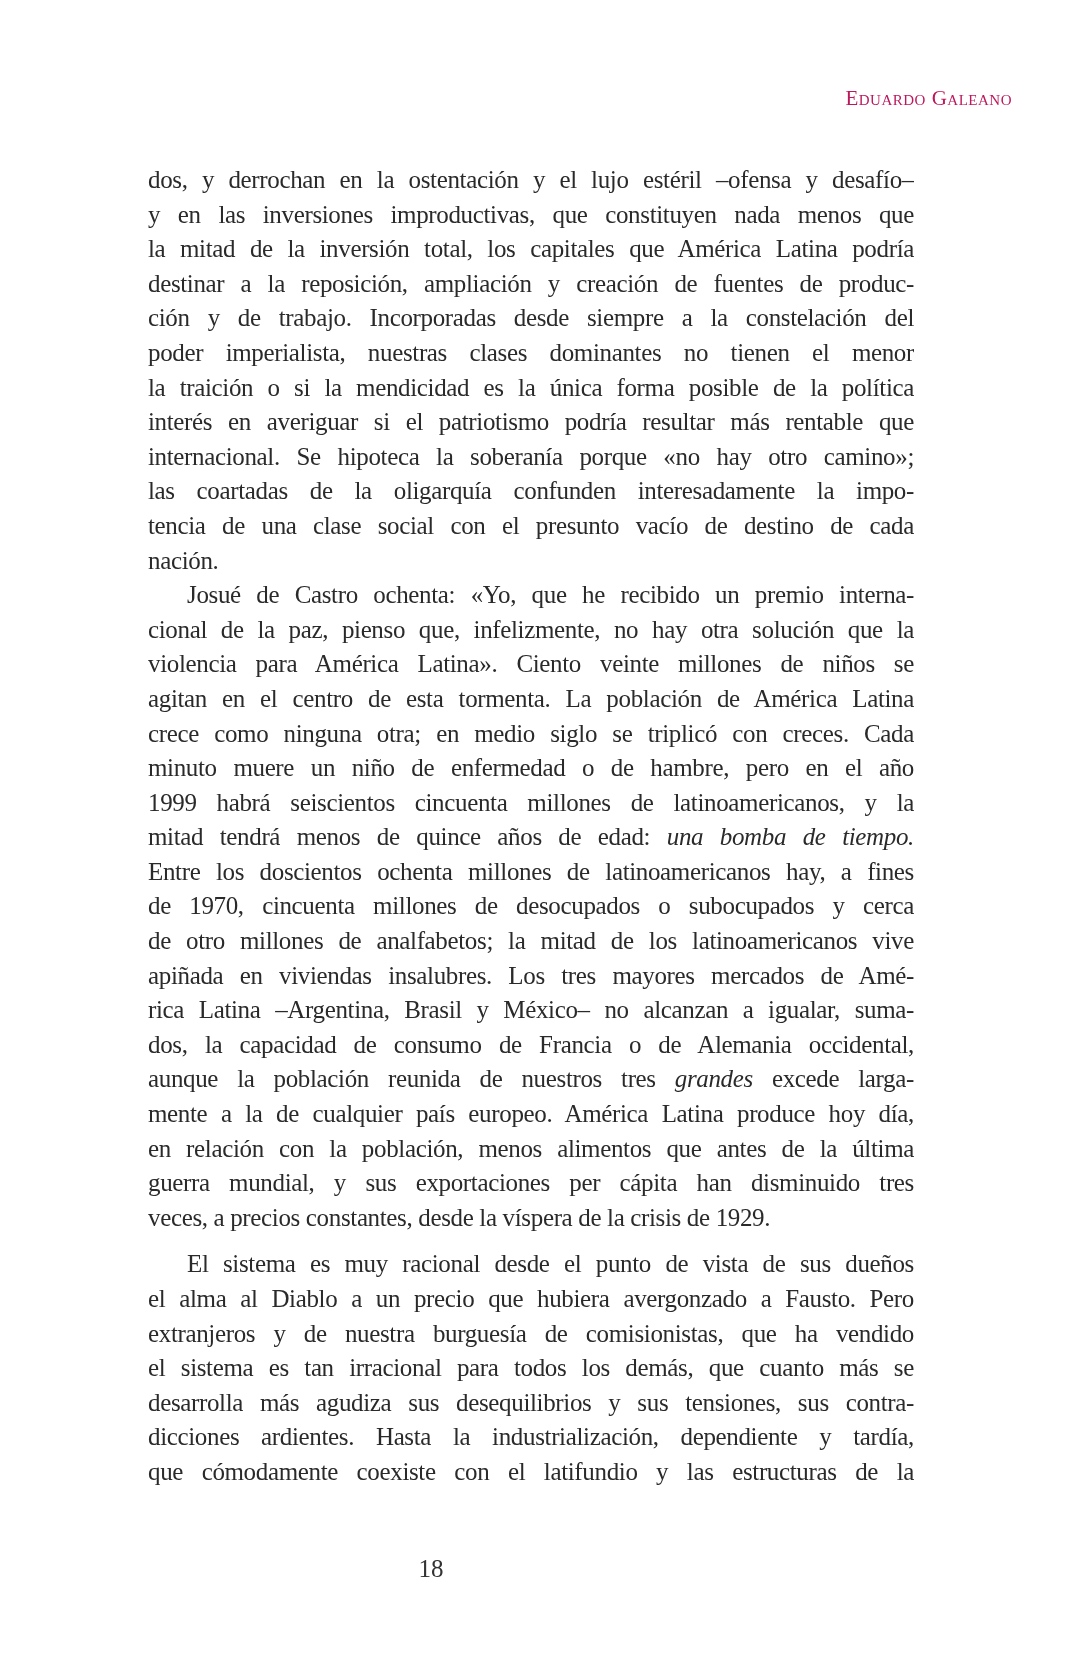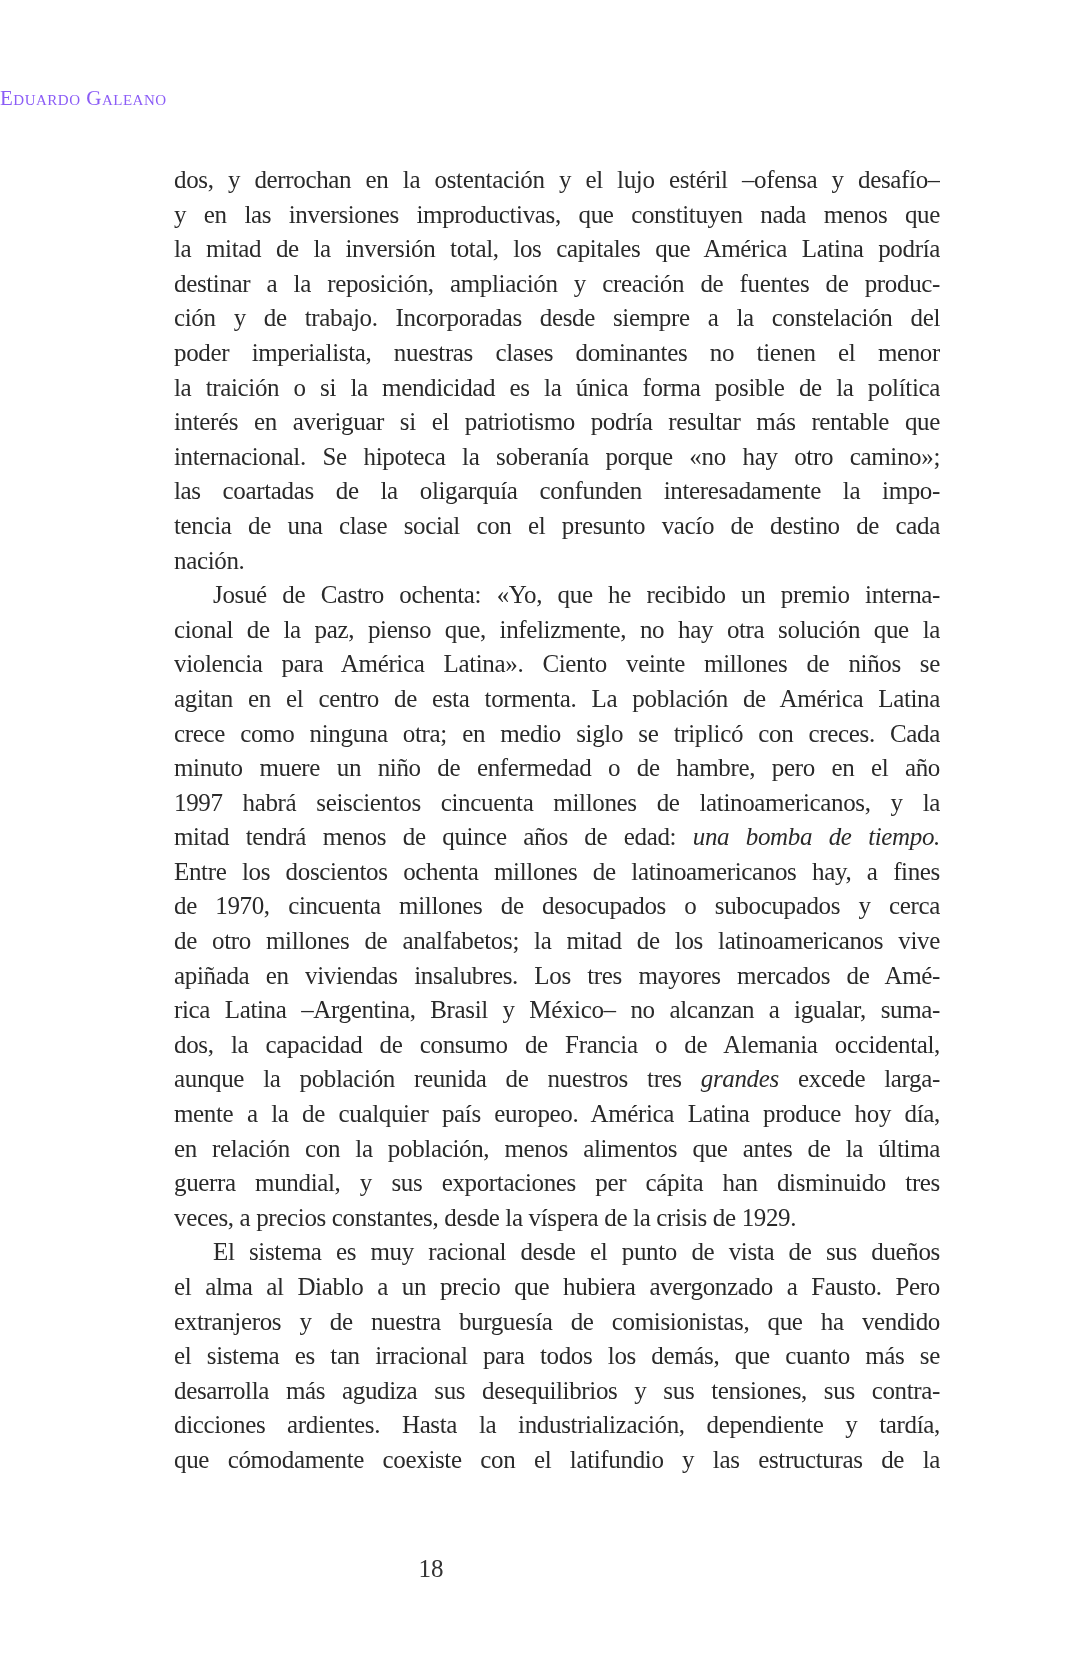--- a/index.html
+++ b/index.html
@@ -1,34 +1,34 @@
 <!DOCTYPE html>
 <html><head>
 <meta charset="utf-8">
 <style>
   html, body { margin: 0; padding: 0; }
   body {
     width: 1080px; height: 1677px; background: #ffffff; position: relative; overflow: hidden;
     font-family: "Liberation Serif", "DejaVu Serif", serif; color: #2a2a2a;
   }
   .running-head {
-    position: absolute; top: 86px; left: 0; width: 1012px; text-align: left;
-    font-size: 21px; letter-spacing: 0.5px; font-variant: small-caps; color: #8b5cf6;
+    position: absolute; top: 86px; left: 0; width: 1012px; text-align: right;
+    font-size: 21px; letter-spacing: 0.5px; font-variant: small-caps; color: #be185d;
   }
   .text-block {
-    position: absolute; top: 163px; left: 174px; width: 766px;
+    position: absolute; top: 163px; left: 148px; width: 766px;
   }
   .line {
     display: block; height: 34.6px; line-height: 34.6px; font-size: 25px;
     text-align: justify; text-align-last: justify; white-space: nowrap; overflow: hidden;
     font-stretch: condensed; letter-spacing: -0.35px;
   }
   .line.last { text-align-last: left; }
   .line.indent { padding-left: 39px; }
-  .line.gap { margin-top: 0; }
+  .line.gap { margin-top: 12px; }
   .line .it { font-style: italic; }
   .page-number {
     position: absolute; top: 1555px; left: 0; width: 862px; text-align: center;
     font-size: 25px; color: #333;
   }
 </style>
 </head>
 <body>
 
 <div class="running-head">Eduardo Galeano</div>
@@ -50,21 +50,21 @@
     <span class="line last">nación.</span>
   </div>
 
   <div>
     <span class="line indent">Josué de Castro ochenta: «Yo, que he recibido un premio interna-</span>
     <span class="line">cional de la paz, pienso que, infelizmente, no hay otra solución que la</span>
     <span class="line">violencia para América Latina». Ciento veinte millones de niños se</span>
     <span class="line">agitan en el centro de esta tormenta. La población de América Latina</span>
     <span class="line">crece como ninguna otra; en medio siglo se triplicó con creces. Cada</span>
     <span class="line">minuto muere un niño de enfermedad o de hambre, pero en el año</span>
-    <span class="line">1997 habrá seiscientos cincuenta millones de latinoamericanos, y la</span>
+    <span class="line">1999 habrá seiscientos cincuenta millones de latinoamericanos, y la</span>
     <span class="line"><span>mitad tendrá menos de quince años de edad: </span><span class="it">una bomba de tiempo.</span></span>
     <span class="line">Entre los doscientos ochenta millones de latinoamericanos hay, a fines</span>
     <span class="line">de 1970, cincuenta millones de desocupados o subocupados y cerca</span>
     <span class="line">de otro millones de analfabetos; la mitad de los latinoamericanos vive</span>
     <span class="line">apiñada en viviendas insalubres. Los tres mayores mercados de Amé-</span>
     <span class="line">rica Latina –Argentina, Brasil y México– no alcanzan a igualar, suma-</span>
     <span class="line">dos, la capacidad de consumo de Francia o de Alemania occidental,</span>
     <span class="line"><span>aunque la población reunida de nuestros tres </span><span class="it">grandes</span><span> excede larga-</span></span>
     <span class="line">mente a la de cualquier país europeo. América Latina produce hoy día,</span>
     <span class="line">en relación con la población, menos alimentos que antes de la última</span>

